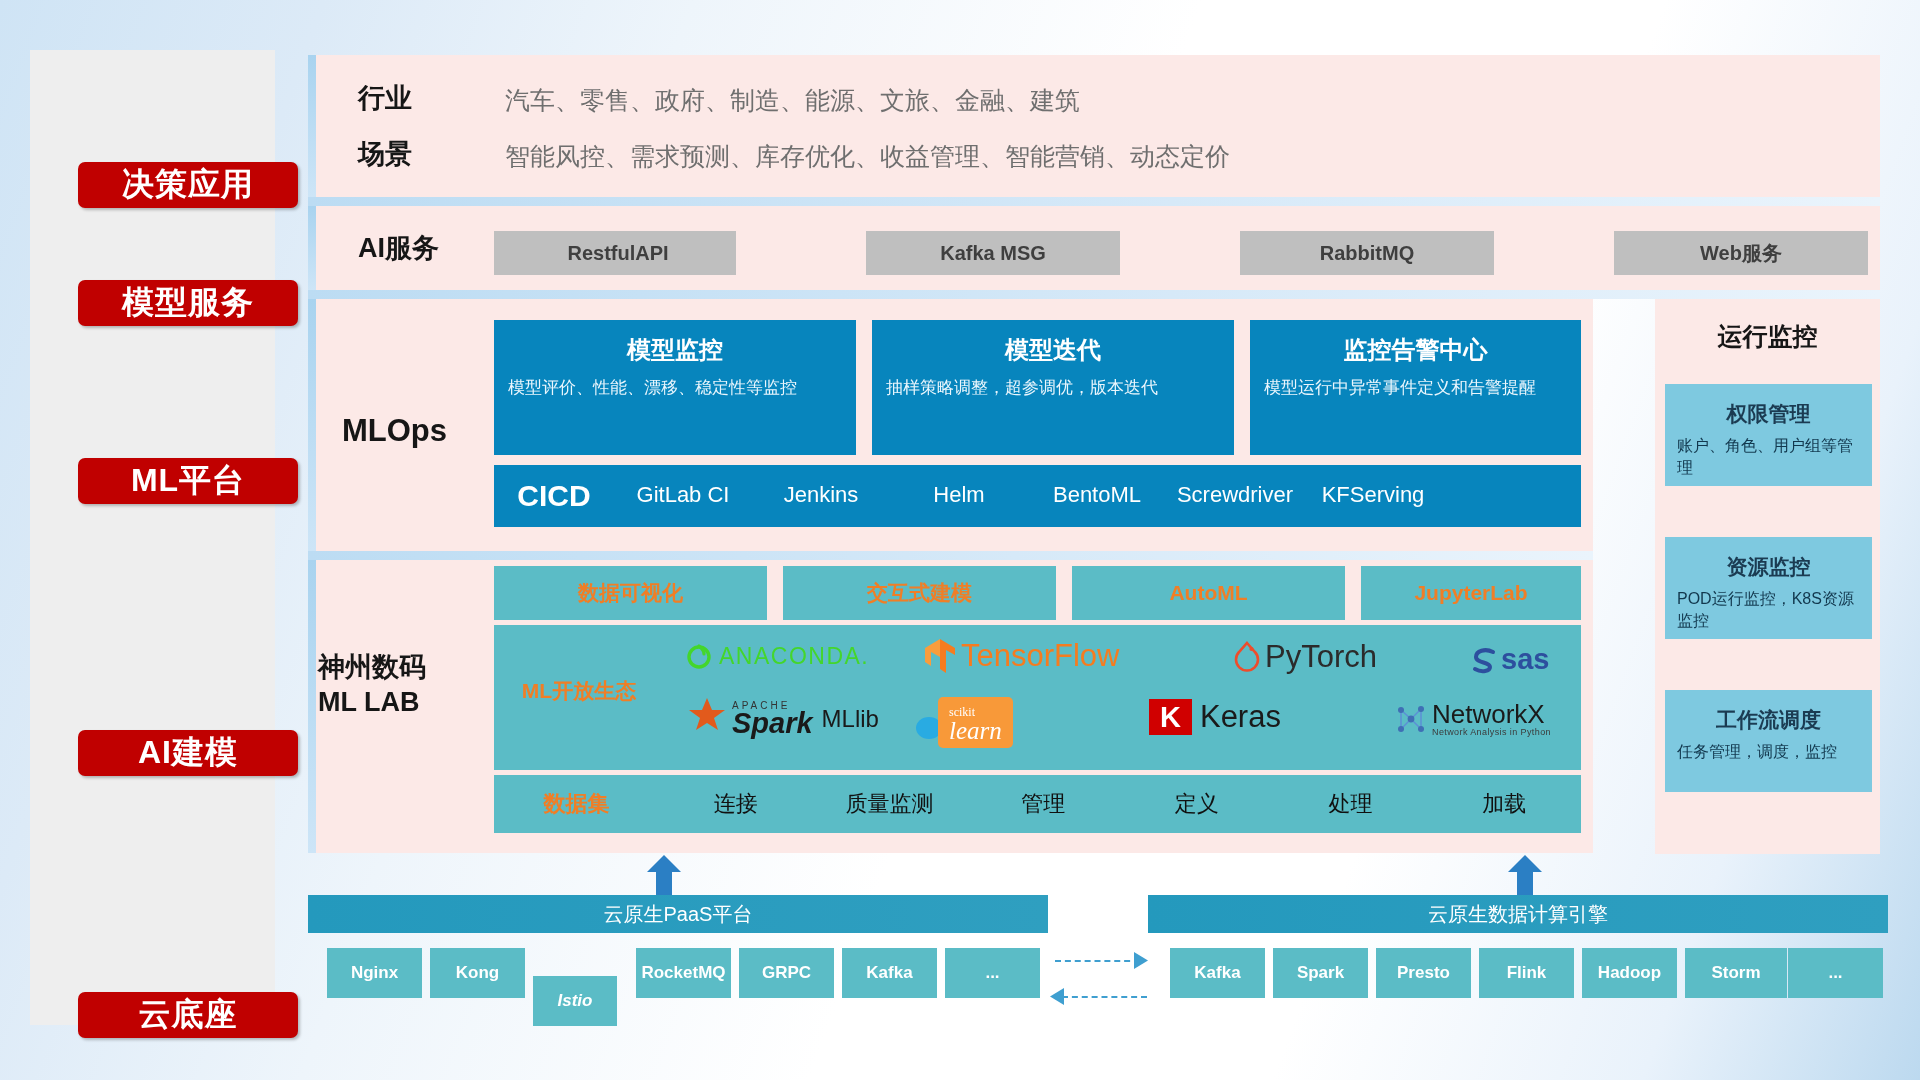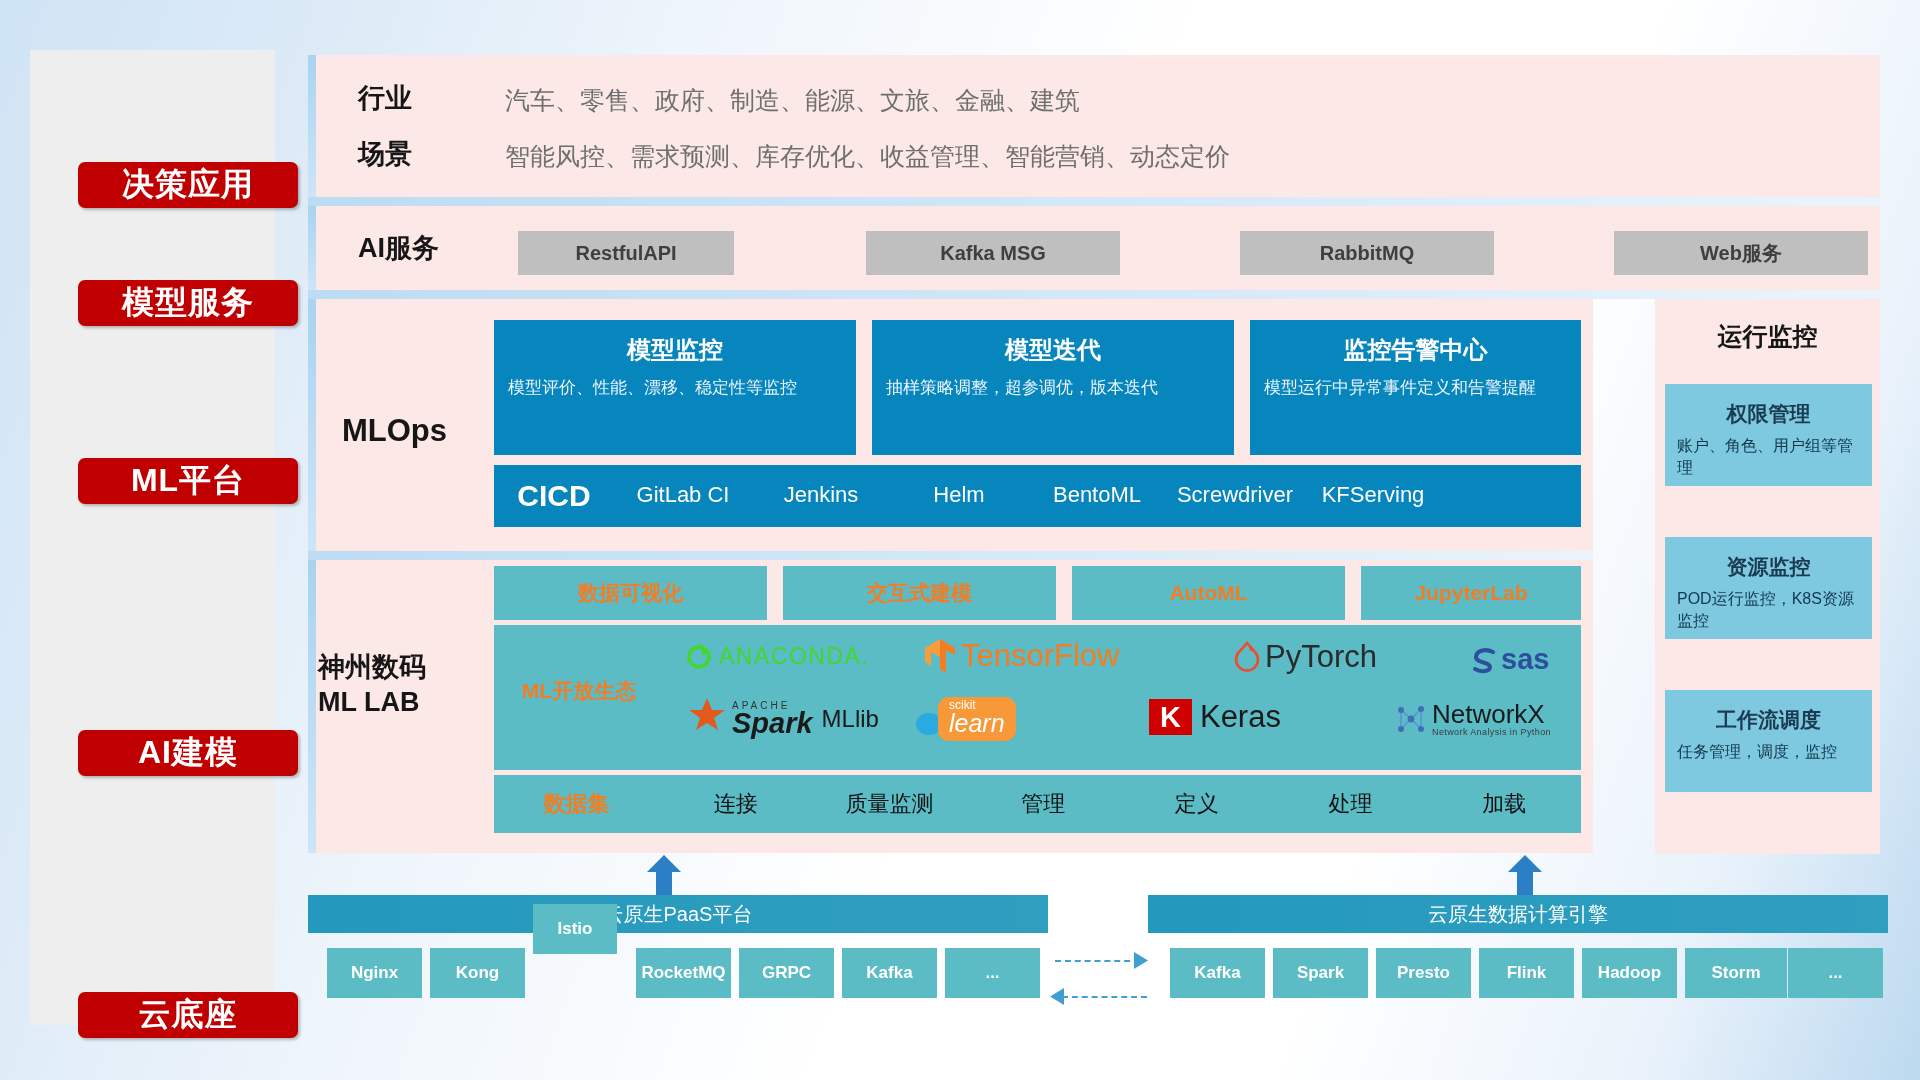--- a/index.html
+++ b/index.html
@@ -133,21 +133,21 @@
   <div class="leftbar" style="top:55px;height:142px;"></div>
   <div class="rowlabel" id="b1lab1">行业</div>
   <div class="b1val" id="b1v1">汽车、零售、政府、制造、能源、文旅、金融、建筑</div>
   <div class="rowlabel" id="b1lab2">场景</div>
   <div class="b1val" id="b1v2">智能风控、需求预测、库存优化、收益管理、智能营销、动态定价</div>
 
   <div class="band-sep" id="sep1"></div>
   <div class="band" id="band2"></div>
   <div class="leftbar" style="top:206px;height:84px;"></div>
   <div class="rowlabel" id="b2lab">AI服务</div>
-  <div class="aisvc" style="left:518px;width:216px;">RestfulAPI</div>
+  <div class="aisvc" style="left:494px;width:236px;padding-left:6px;">RestfulAPI</div>
   <div class="aisvc" style="left:866px;width:254px;">Kafka MSG</div>
   <div class="aisvc" style="left:1240px;width:254px;">RabbitMQ</div>
   <div class="aisvc" style="left:1614px;width:254px;">Web服务</div>
 
   <div class="band-sep" id="sep2"></div>
   <div class="band" id="band3"></div>
   <div class="leftbar" style="top:299px;height:252px;"></div>
   <div class="rowlabel" id="mlopsLab">MLOps</div>
 
   <div class="mlops-card" style="left:494px;top:320px;width:362px;height:135px;">
@@ -239,22 +239,22 @@
       <span style="margin-left:2px;display:inline-block;line-height:1;">
         <span style="display:block;color:#333;font-size:10px;letter-spacing:3px;margin-bottom:-2px;">APACHE</span>
         <span style="color:#1a1a1a;font-size:29px;font-style:italic;font-weight:bold;">Spark</span>
       </span>
       <span style="color:#1a1a1a;font-size:24px;margin-left:9px;">MLlib</span>
     </div>
     <div class="logo" style="left:420px;top:72px;">
       <svg width="38" height="40" viewBox="0 0 38 40" aria-hidden="true">
         <ellipse cx="15" cy="25" rx="13" ry="11" fill="#29abe2"></ellipse>
       </svg>
-      <span style="background:#f89939;border-radius:11px;padding:2px 11px 5px 11px;margin-left:-14px;
-                   display:inline-block;">
+      <span style="background:#f89939;border-radius:5px;padding:9px 11px 5px 11px;margin-left:-14px;
+                   display:inline-block;font-family:Liberation Serif, serif;">
         <span style="display:block;color:#fff;font-size:12px;line-height:1;">scikit</span>
         <span style="display:block;color:#fff;font-size:25px;line-height:1;font-style:italic;">learn</span>
       </span>
     </div>
     <div class="logo" style="left:655px;top:74px;">
       <span style="background:#d00000;color:#fff;font-size:29px;font-weight:bold;
                    padding:3px 11px;display:inline-block;line-height:1.05;">K</span>
       <span style="color:#1a1a1a;font-size:31px;margin-left:8px;">Keras</span>
     </div>
     <div class="logo" style="left:900px;top:76px;">
@@ -297,21 +297,21 @@
   </svg>
   <svg class="arrowUp" style="left:1508px;top:855px;" viewBox="0 0 34 42">
     <polygon points="17,0 34,17 25,17 25,42 9,42 9,17 0,17" fill="#2b7fc4"></polygon>
   </svg>
 
   <div class="cloudbar" id="paasBar">云原生PaaS平台</div>
   <div class="cloudbar" id="engBar">云原生数据计算引擎</div>
 
   <div class="chip" style="left:327px;top:948px;width:95px;">Nginx</div>
   <div class="chip" style="left:430px;top:948px;width:95px;">Kong</div>
-  <div class="chip" style="left:533px;top:904px;width:84px;">Istio</div>
+  <div class="chip" style="left:533px;top:976px;width:84px;font-style:italic;">Istio</div>
   <div class="chip" style="left:636px;top:948px;width:95px;">RocketMQ</div>
   <div class="chip" style="left:739px;top:948px;width:95px;">GRPC</div>
   <div class="chip" style="left:842px;top:948px;width:95px;">Kafka</div>
   <div class="chip" style="left:945px;top:948px;width:95px;">...</div>
 
   <div class="chip" style="left:1170px;top:948px;width:95px;">Kafka</div>
   <div class="chip" style="left:1273px;top:948px;width:95px;">Spark</div>
   <div class="chip" style="left:1376px;top:948px;width:95px;">Presto</div>
   <div class="chip" style="left:1479px;top:948px;width:95px;">Flink</div>
   <div class="chip" style="left:1582px;top:948px;width:95px;">Hadoop</div>

